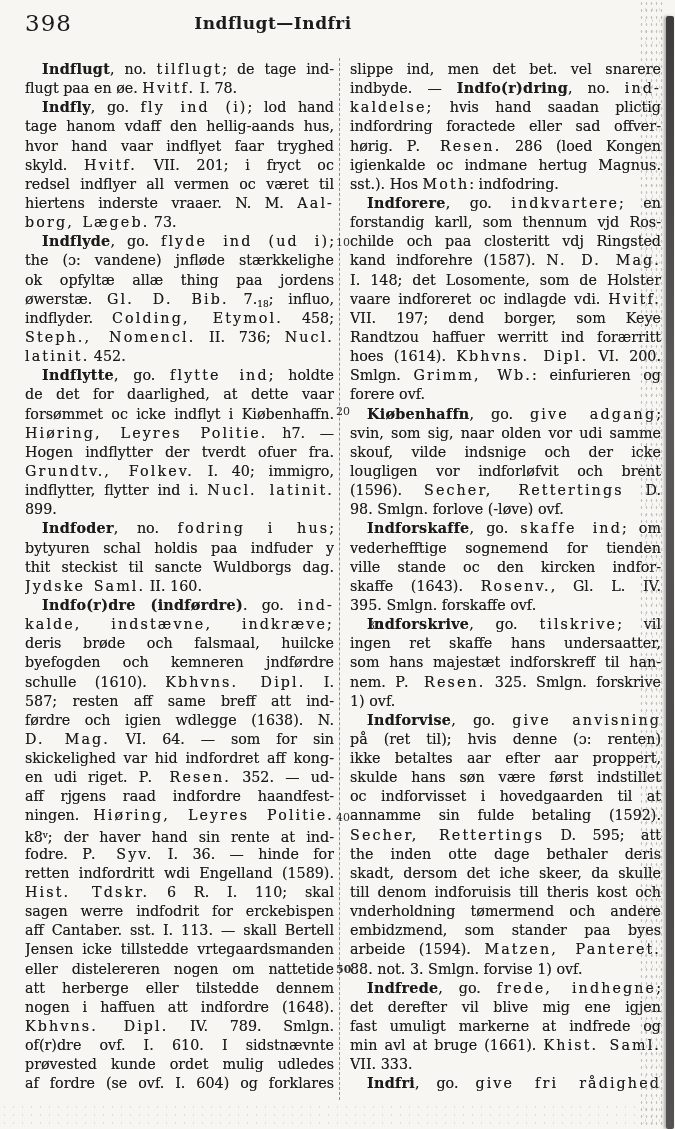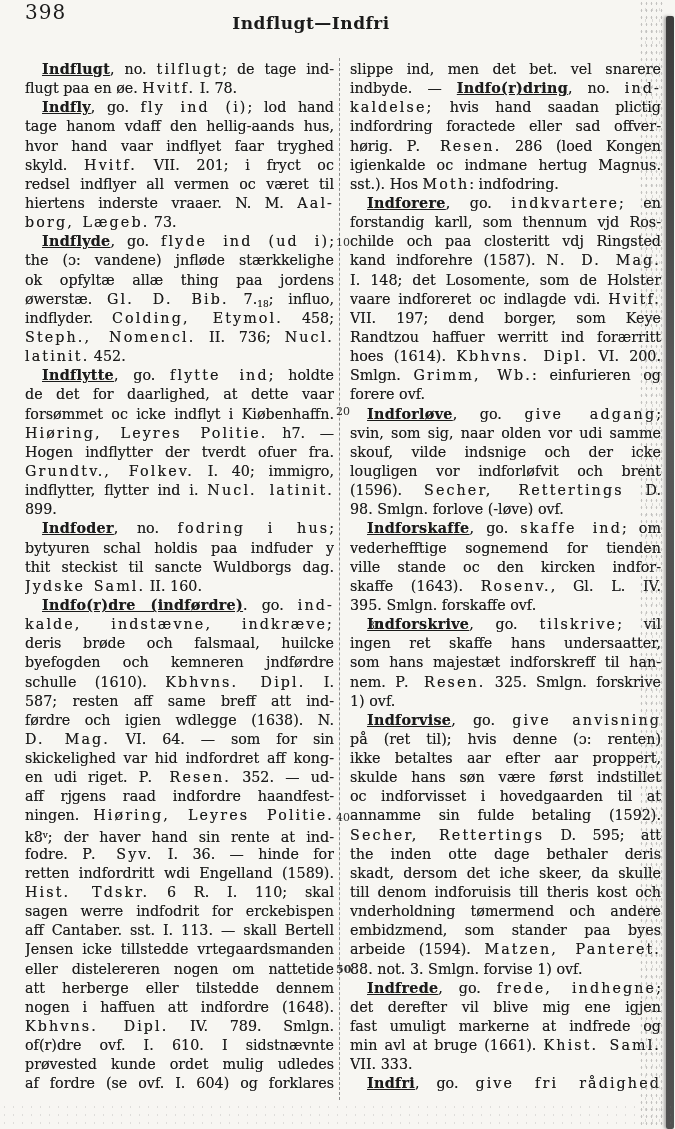--- a/index.html
+++ b/index.html
@@ -3,39 +3,39 @@
 <meta charset="utf-8">
 <style>
   html,body{margin:0;padding:0;}
   body{
     width:675px;height:1129px;position:relative;overflow:hidden;
     background:#f7f6f2;color:#1b1b1b;
     font-family:"DejaVu Serif","Liberation Serif",serif;
     -webkit-font-smoothing:antialiased;
   }
   .page-number{
-    position:absolute;left:25px;top:0;font-size:20px;letter-spacing:1px;
+    position:absolute;left:25px;top:10px;font-size:23px;letter-spacing:1px;
   }
   .running-title{
     position:absolute;left:0;top:13px;width:546px;text-align:center;
-    font-weight:700;font-size:17px;letter-spacing:.5px;padding-left:38px;
+    font-weight:700;font-size:17px;letter-spacing:.5px;
   }
   .column{
     position:absolute;top:60px;font-size:14.3px;
   }
   .column.left{left:25px;width:309px;}
   .column.right{left:350px;width:311px;}
   .line{
     height:19.15px;line-height:19.15px;overflow:hidden;
     text-align:justify;text-align-last:justify;
     text-shadow:0 0 .45px rgba(20,20,20,.55);
   }
   .line.end{text-align-last:left;}
   .line.in{text-indent:17px;}
-  .b{font-weight:700;letter-spacing:.3px;text-decoration:underline;}
+  .b{font-weight:700;letter-spacing:.3px;}
   .sp{letter-spacing:2.1px;word-spacing:2px;}
   .sub{font-size:9px;vertical-align:-3px;letter-spacing:0;}
   .sup{font-size:9px;vertical-align:4px;letter-spacing:0;}
   .divider{
     position:absolute;left:339px;top:58px;height:1042px;width:0;
     border-left:1px dashed #6e6e6e;opacity:.8;
   }
   .gnum{
     position:absolute;left:336px;font-size:11px;color:#2a2a2a;
     font-family:"DejaVu Serif","Liberation Serif",serif;
@@ -142,21 +142,21 @@
     <div class="line"><span>forstandig karll, som thennum vjd Ros-</span></div>
     <div class="line"><span>childe och paa closteritt vdj Ringsted</span></div>
     <div class="line"><span>kand indforehre (1587). </span><span class="sp">N. D. Mag.</span></div>
     <div class="line"><span>I. 148; det Losomente, som de Holster</span></div>
     <div class="line"><span>vaare indforeret oc indlagde vdi. </span><span class="sp">Hvitf.</span></div>
     <div class="line"><span>VII. 197; dend borger, som Keye</span></div>
     <div class="line"><span>Randtzou haffuer werritt ind forærritt</span></div>
     <div class="line"><span>hoes (1614). </span><span class="sp">Kbhvns. Dipl.</span><span> VI. 200.</span></div>
     <div class="line"><span>Smlgn. </span><span class="sp">Grimm, Wb.</span><span>: einfurieren og</span></div>
     <div class="line end"><span>forere ovf.</span></div>
-    <div class="line in"><span class="b">Indforløve</span><span>, go. </span><span class="sp">give adgang</span><span>;</span></div>
+    <div class="line in"><span class="b">Kiøbenhaffn</span><span>, go. </span><span class="sp">give adgang</span><span>;</span></div>
     <div class="line"><span>svin, som sig, naar olden vor udi samme</span></div>
     <div class="line"><span>skouf, vilde indsnige och der icke</span></div>
     <div class="line"><span>lougligen vor indforløfvit och brent</span></div>
     <div class="line"><span>(1596). </span><span class="sp">Secher, Rettertings</span><span> D.</span></div>
     <div class="line end"><span>98. Smlgn. forlove (-løve) ovf.</span></div>
     <div class="line in"><span class="b">Indforskaffe</span><span>, go. </span><span class="sp">skaffe ind</span><span>; om</span></div>
     <div class="line"><span>vederhefftige sognemend for tienden</span></div>
     <div class="line"><span>ville stande oc den kircken indfor-</span></div>
     <div class="line"><span>skaffe (1643). </span><span class="sp">Rosenv.</span><span>, Gl. L. IV.</span></div>
     <div class="line end"><span>395. Smlgn. forskaffe ovf.</span></div>

